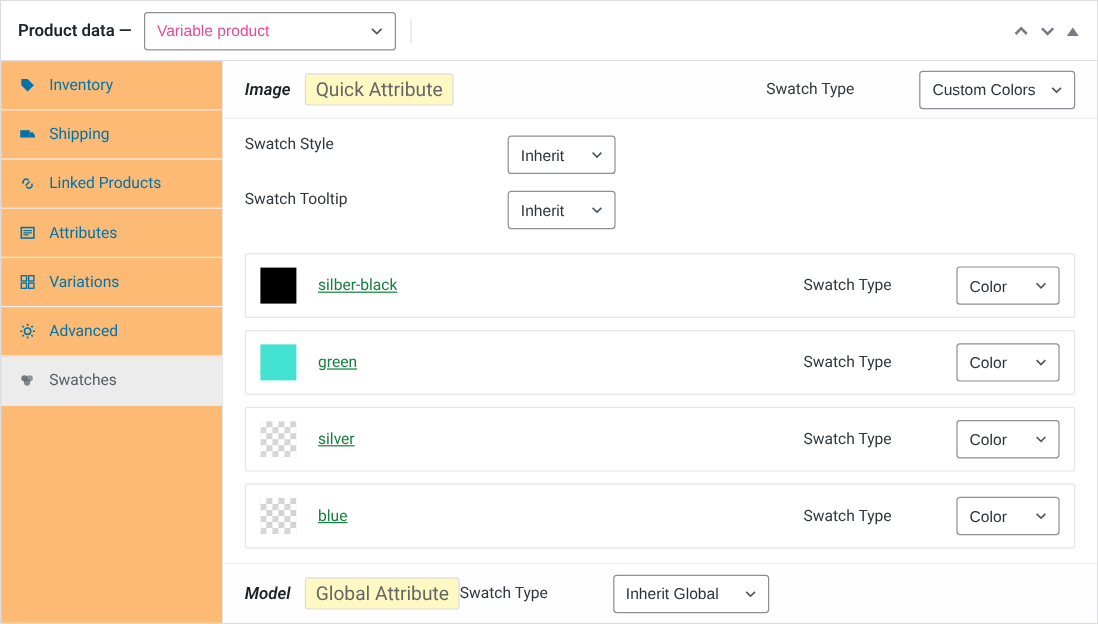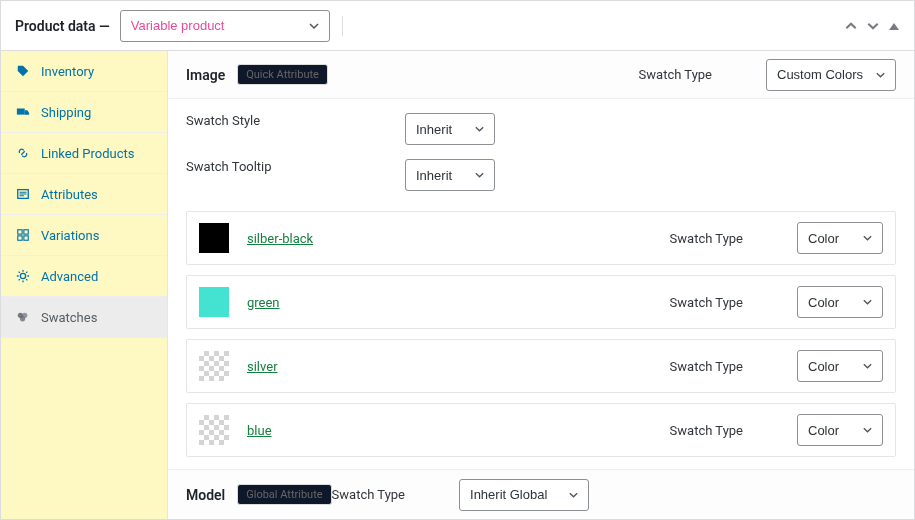--- a/index.html
+++ b/index.html
@@ -63,23 +63,23 @@
   .header-spacer { flex: 1; }
   .header-icons { display: flex; align-items: center; gap: 8px; color: #787c82; }
   .header-icons span { cursor: pointer; display:inline-flex; }
 
   .body {
     display: flex;
     flex: 1;
     min-height: 0;
   }
   .sidebar {
-    width: 167px;
+    width: 185px;
     border-right: 1px solid #e5e5e5;
-    background: #fef9c3;
+    background: #fdba74;
   }
   .sidebar-item {
     display: flex;
     align-items: center;
     gap: 10px;
     padding: 12px 14px;
     font-size: 13px;
     color: #0073aa;
     border-bottom: 1px solid #eee;
     cursor: pointer;
@@ -103,28 +103,29 @@
     padding: 10px 18px;
     border-bottom: 1px solid #eee;
     background: #fdfdfd;
     height: 48px;
   }
   .section-title {
     font-size: 14px;
     font-weight: 600;
     color: #1d2327;
     margin-right: 12px;
+    font-style: italic;
   }
   .badge {
-    font-size: 11px;
+    font-size: 16px;
     color: #666;
     border: 1px solid #ddd;
     border-radius: 3px;
     padding: 3px 8px;
-    background: #0f172a;
+    background: #fef9c3;
   }
   .section-header .spacer { flex: 1; }
   .swatch-type-lbl {
     font-size: 13px;
     color: #32373c;
     margin-right: 10px;
   }
   .select-outline {
     height: 32px;
     border: 1px solid #8c8f94;

